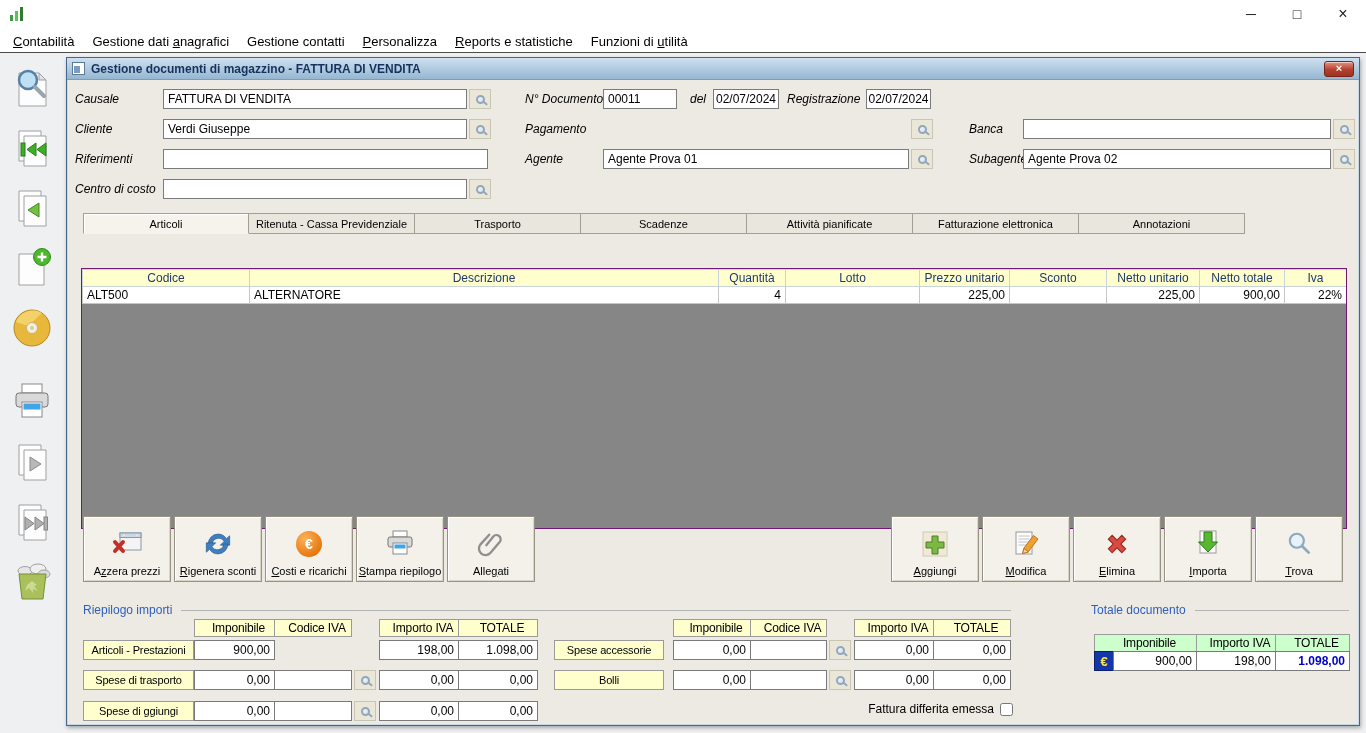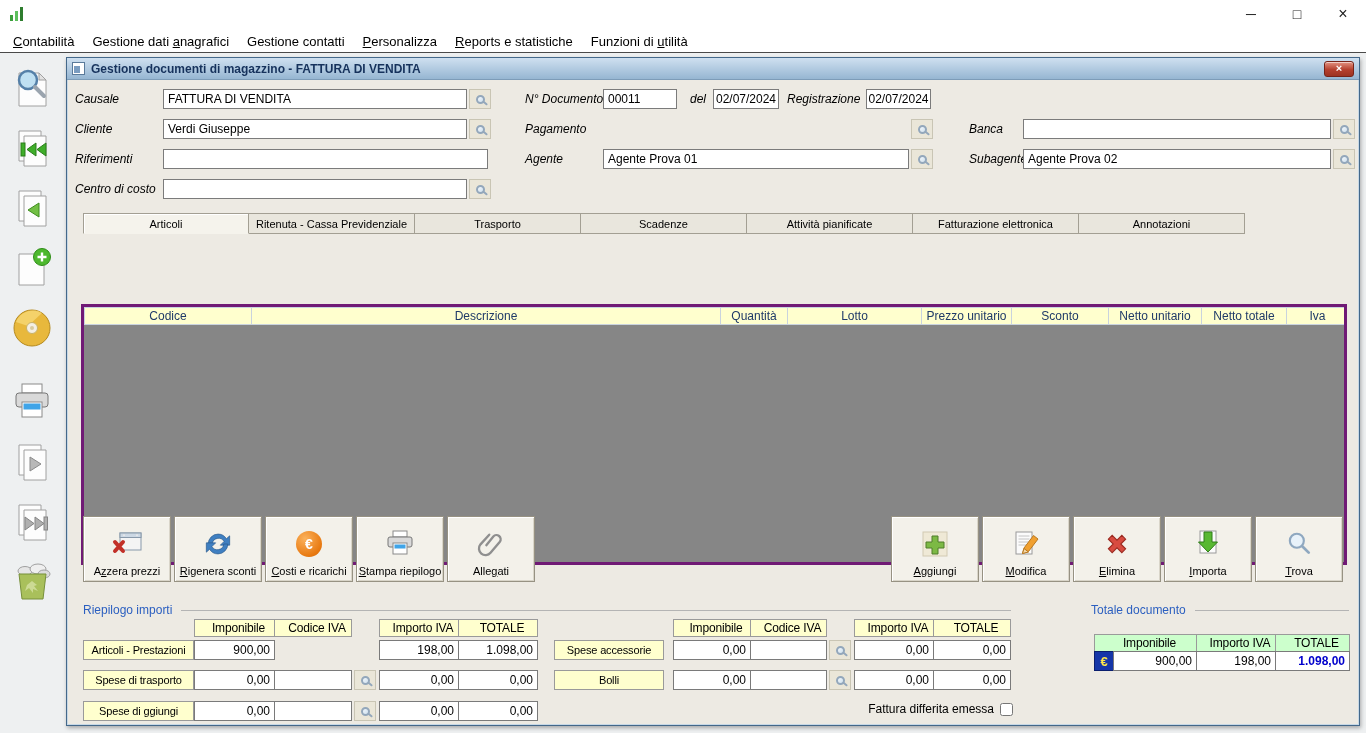--- a/index.html
+++ b/index.html
@@ -58,21 +58,21 @@
   
   .tabs { position:absolute; left:16px; top:133px; display:flex; height:21px; }
   .tab { width:166px; height:21px; border:1px solid #a39f93; border-left:none; background:#e9e6dd;
          display:flex; align-items:center; justify-content:center; font-size:11px; white-space:nowrap;
          overflow:hidden; cursor:default; }
   .tab:first-child { border-left:1px solid #a39f93; }
   .tab.active { background:#f5f3ec; box-shadow:inset 1px 1px 0 #fff; border-bottom-color:#f5f3ec; }
 
   
   .grid-wrap { position:absolute; left:14px; top:188px; width:1266px; height:261px;
-               background:var(--grid-empty-gray,#868686); border:3px solid #701a75; overflow:hidden;margin-top:36px; }
+               background:var(--grid-empty-gray,#868686); border:1px solid #701a75; overflow:hidden; }
   table.grid { border-collapse:collapse; table-layout:fixed; width:1264px; }
   table.grid th { background:var(--header-yellow,#FFFFCE); color:var(--grid-header-text,#1F3A68);
                   font-weight:normal; font-size:12px; height:17px; border:1px solid #c9d3de;
                   padding:0 2px; white-space:nowrap; overflow:hidden; }
   table.grid td { background:#fff; font-size:12px; height:17px; border:1px solid #c6c6c6;
                   padding:0 4px; white-space:nowrap; overflow:hidden; }
   td.num, th.num { text-align:right; }
   td.txt { text-align:left; }
 
   
@@ -304,20 +304,31 @@
             <th>Codice</th>
             <th>Descrizione</th>
             <th>Quantità</th>
             <th>Lotto</th>
             <th>Prezzo unitario</th>
             <th>Sconto</th>
             <th>Netto unitario</th>
             <th>Netto totale</th>
             <th>Iva</th>
           </tr>
+          <tr>
+            <td class="txt">ALT500</td>
+            <td class="txt">ALTERNATORE</td>
+            <td class="num">4</td>
+            <td class="num"></td>
+            <td class="num">225,00</td>
+            <td class="num"></td>
+            <td class="num">225,00</td>
+            <td class="num">900,00</td>
+            <td class="num">22%</td>
+          </tr>
         </tbody>
           </table>
       </div>
 
       <div class="abtn" style="left:16px;top:436px">
         <span class="ic">
           <svg width="32" height="28" viewBox="0 0 32 28">
               <rect x="9" y="3" width="21" height="17" fill="#f4f4f4" stroke="#8899aa"></rect>
               <rect x="9" y="3" width="21" height="4.5" fill="#ccd8e4" stroke="#8899aa"></rect>
               <circle cx="13" cy="5.2" r="1" fill="#e8e8e8"></circle>

